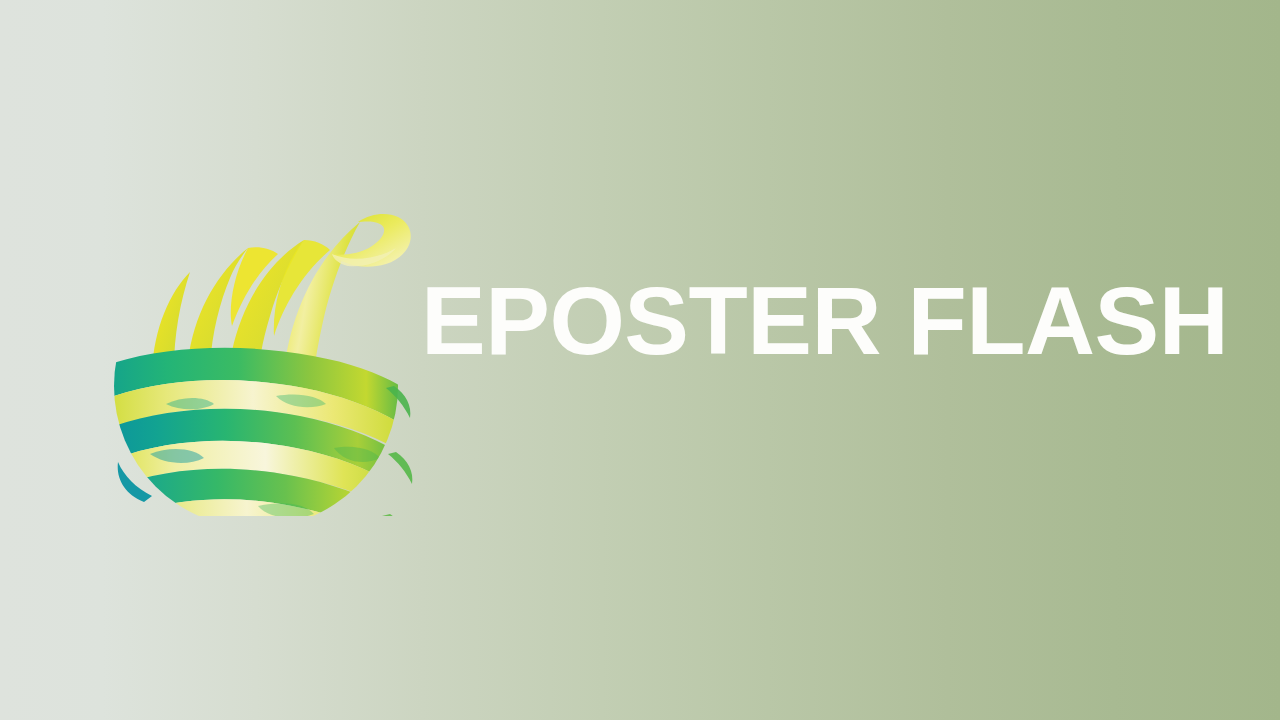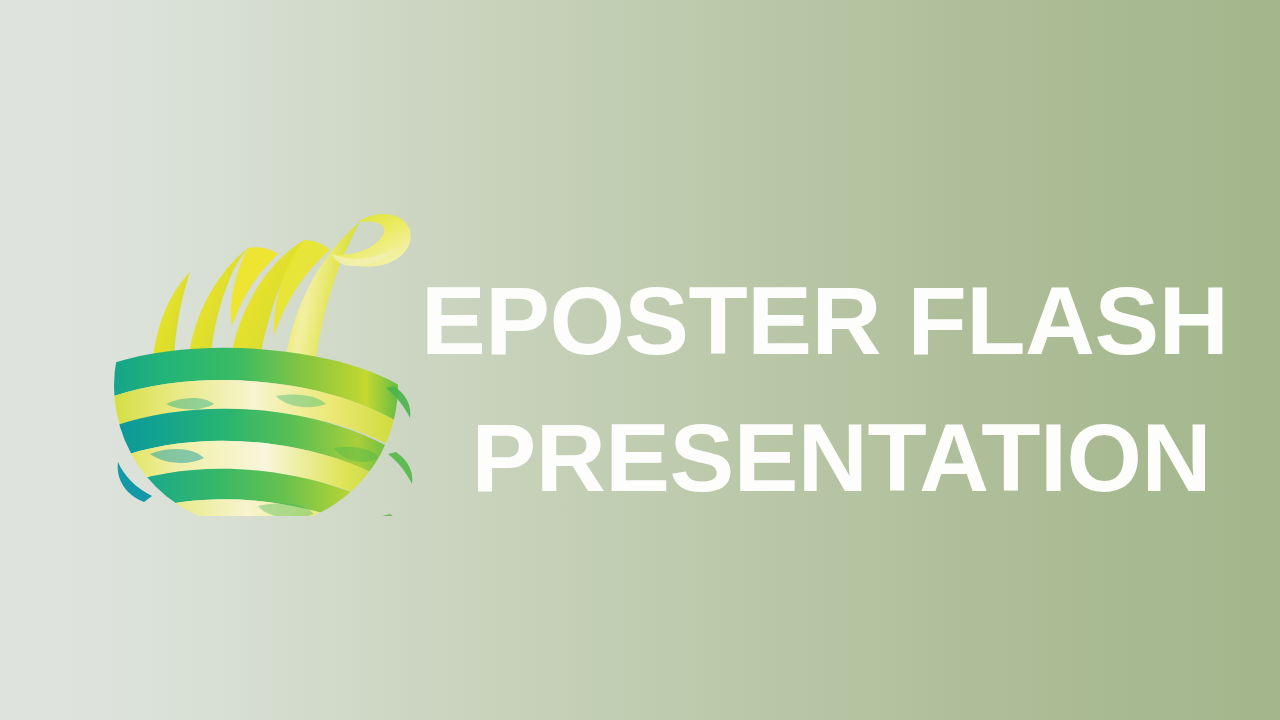--- a/index.html
+++ b/index.html
@@ -55,21 +55,20 @@
   }
   .headline-line {
     display: block;
     color: #fdfdfb;
     font-family: "Liberation Sans", sans-serif;
     font-weight: bold;
     font-size: 97px;
     line-height: 137px;
     letter-spacing: -0.5px;
     white-space: nowrap;
-    text-align: right;
   }
 </style>
 </head>
 <body>
 
 <div class="slide">
 
   <div class="logo-wrap">
     <svg viewBox="0 0 306 320" xmlns="http://www.w3.org/2000/svg">
       <defs>
@@ -237,16 +236,15 @@
       <g>
         <path d="M286 190 C 298 198, 304 210, 302 222 C 296 210, 288 200, 278 192 Z" fill="#4ab44c" opacity="0.9"></path>
         <path d="M288 256 C 300 264, 306 276, 304 288 C 298 276, 290 266, 280 258 Z" fill="#55b848" opacity="0.9"></path>
         <path d="M282 318 C 294 326, 300 338, 298 350 C 292 338, 284 328, 274 320 Z" fill="#5fbb47" opacity="0.88"></path>
       </g>
     </svg>
   </div>
 
   <div class="headline">
     <span class="headline-line">EPOSTER FLASH</span>
-    <span class="headline-line">PRESENTATION</span>
   </div>
 
 </div>
 
 </body></html>

